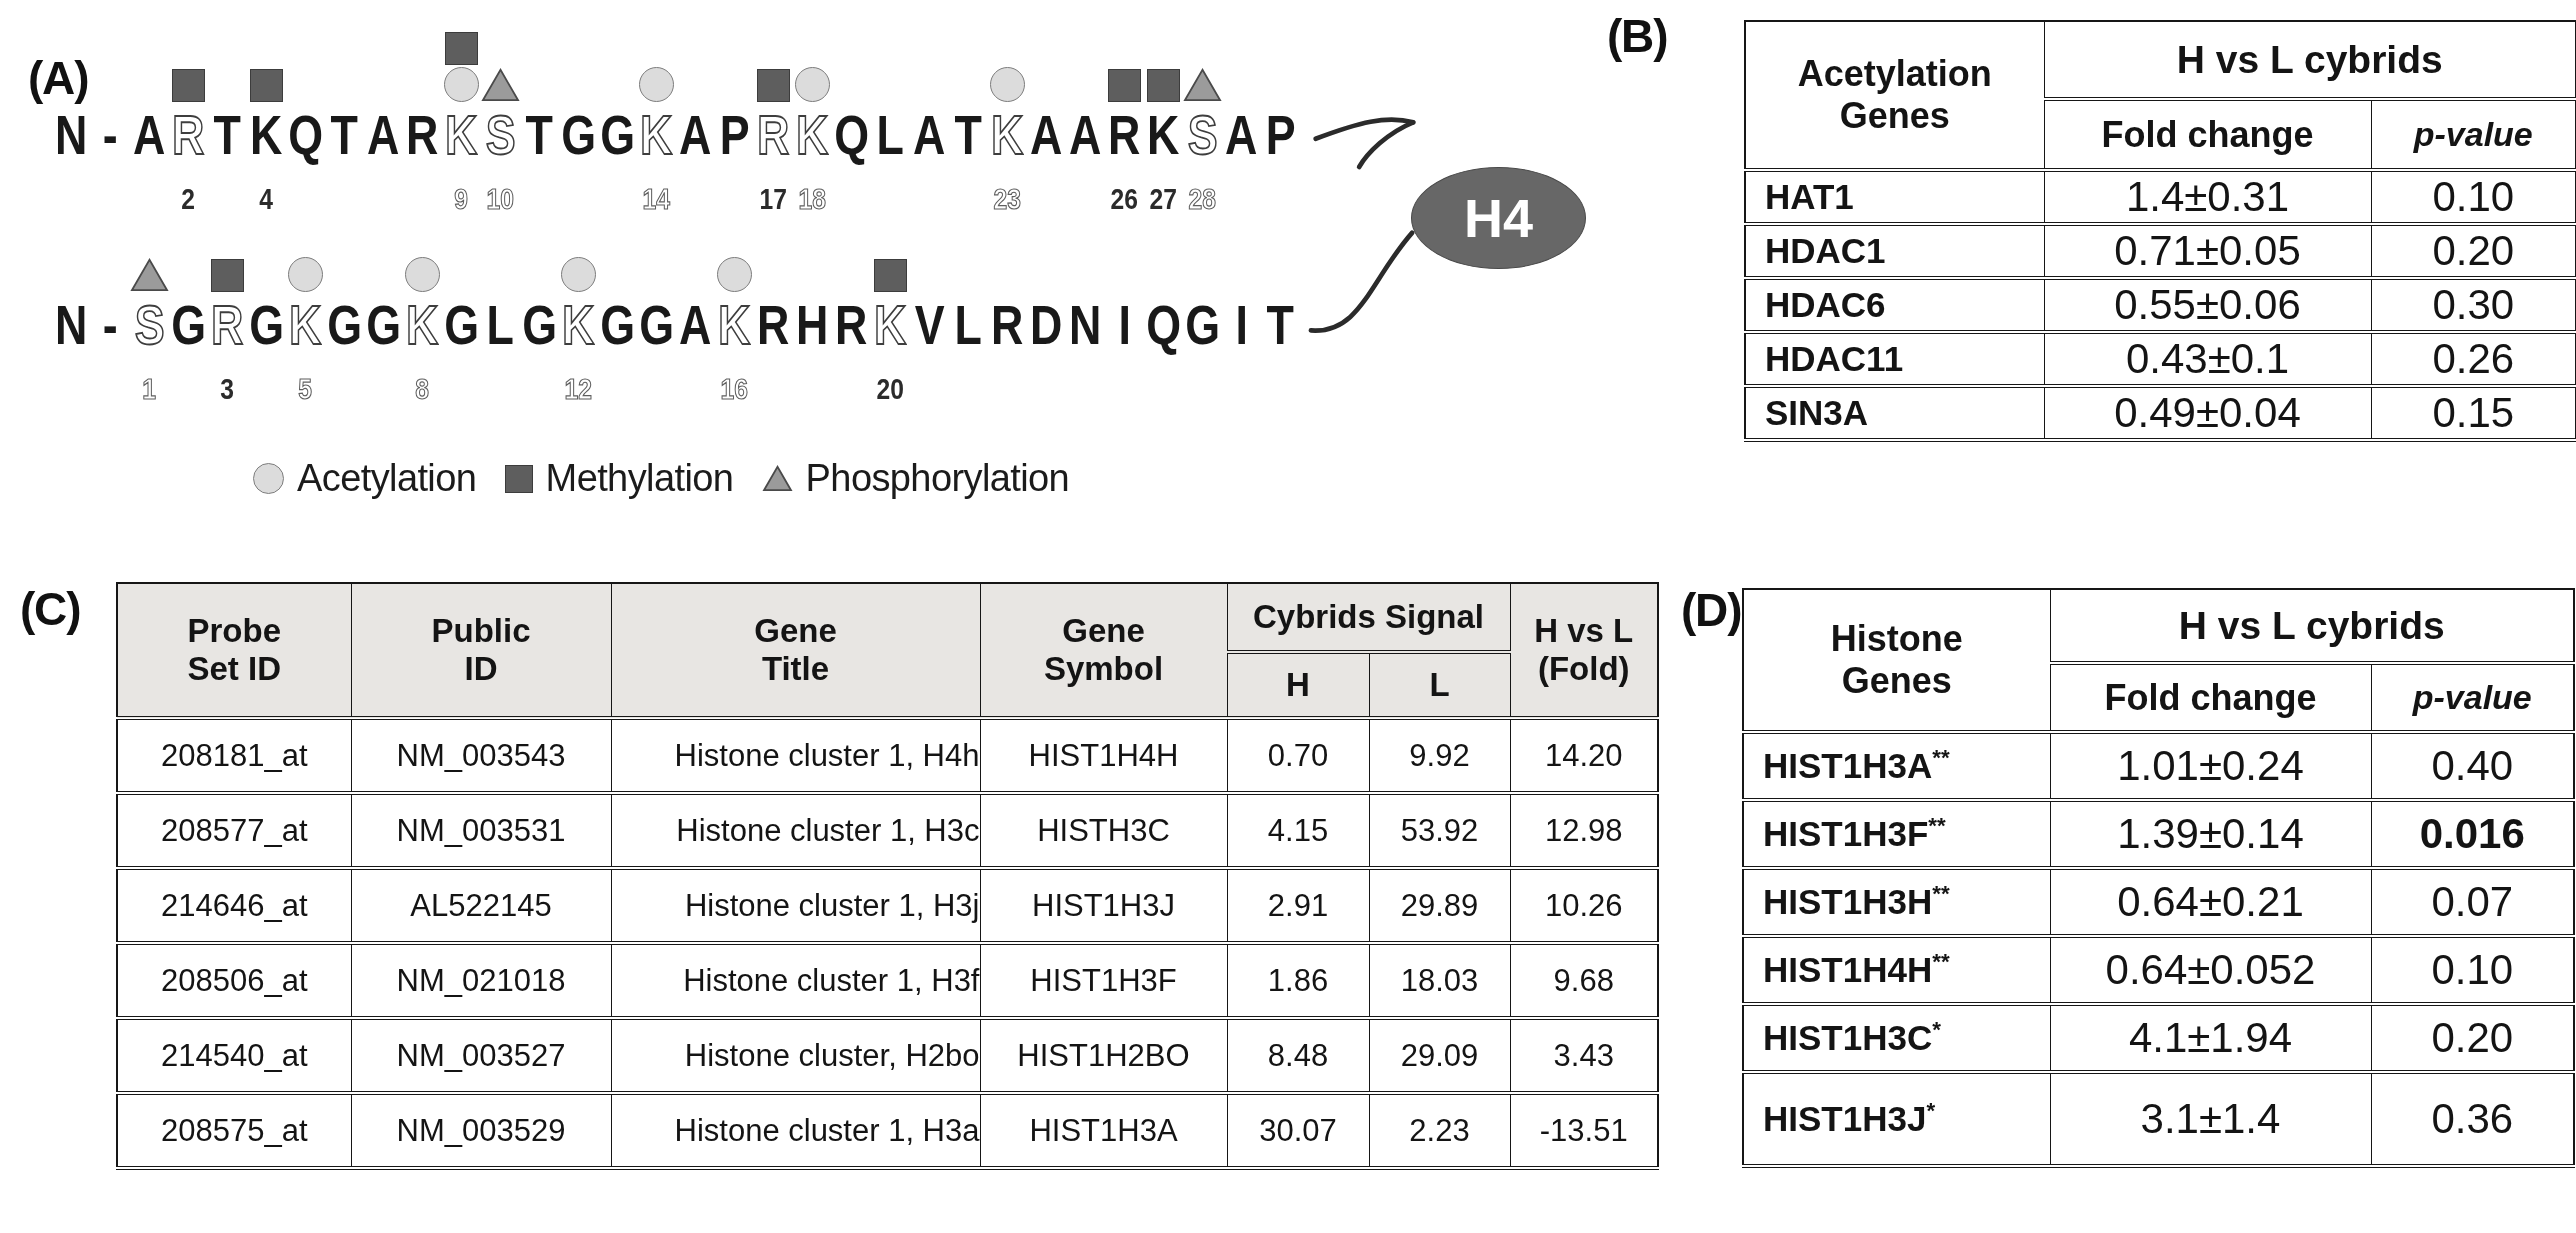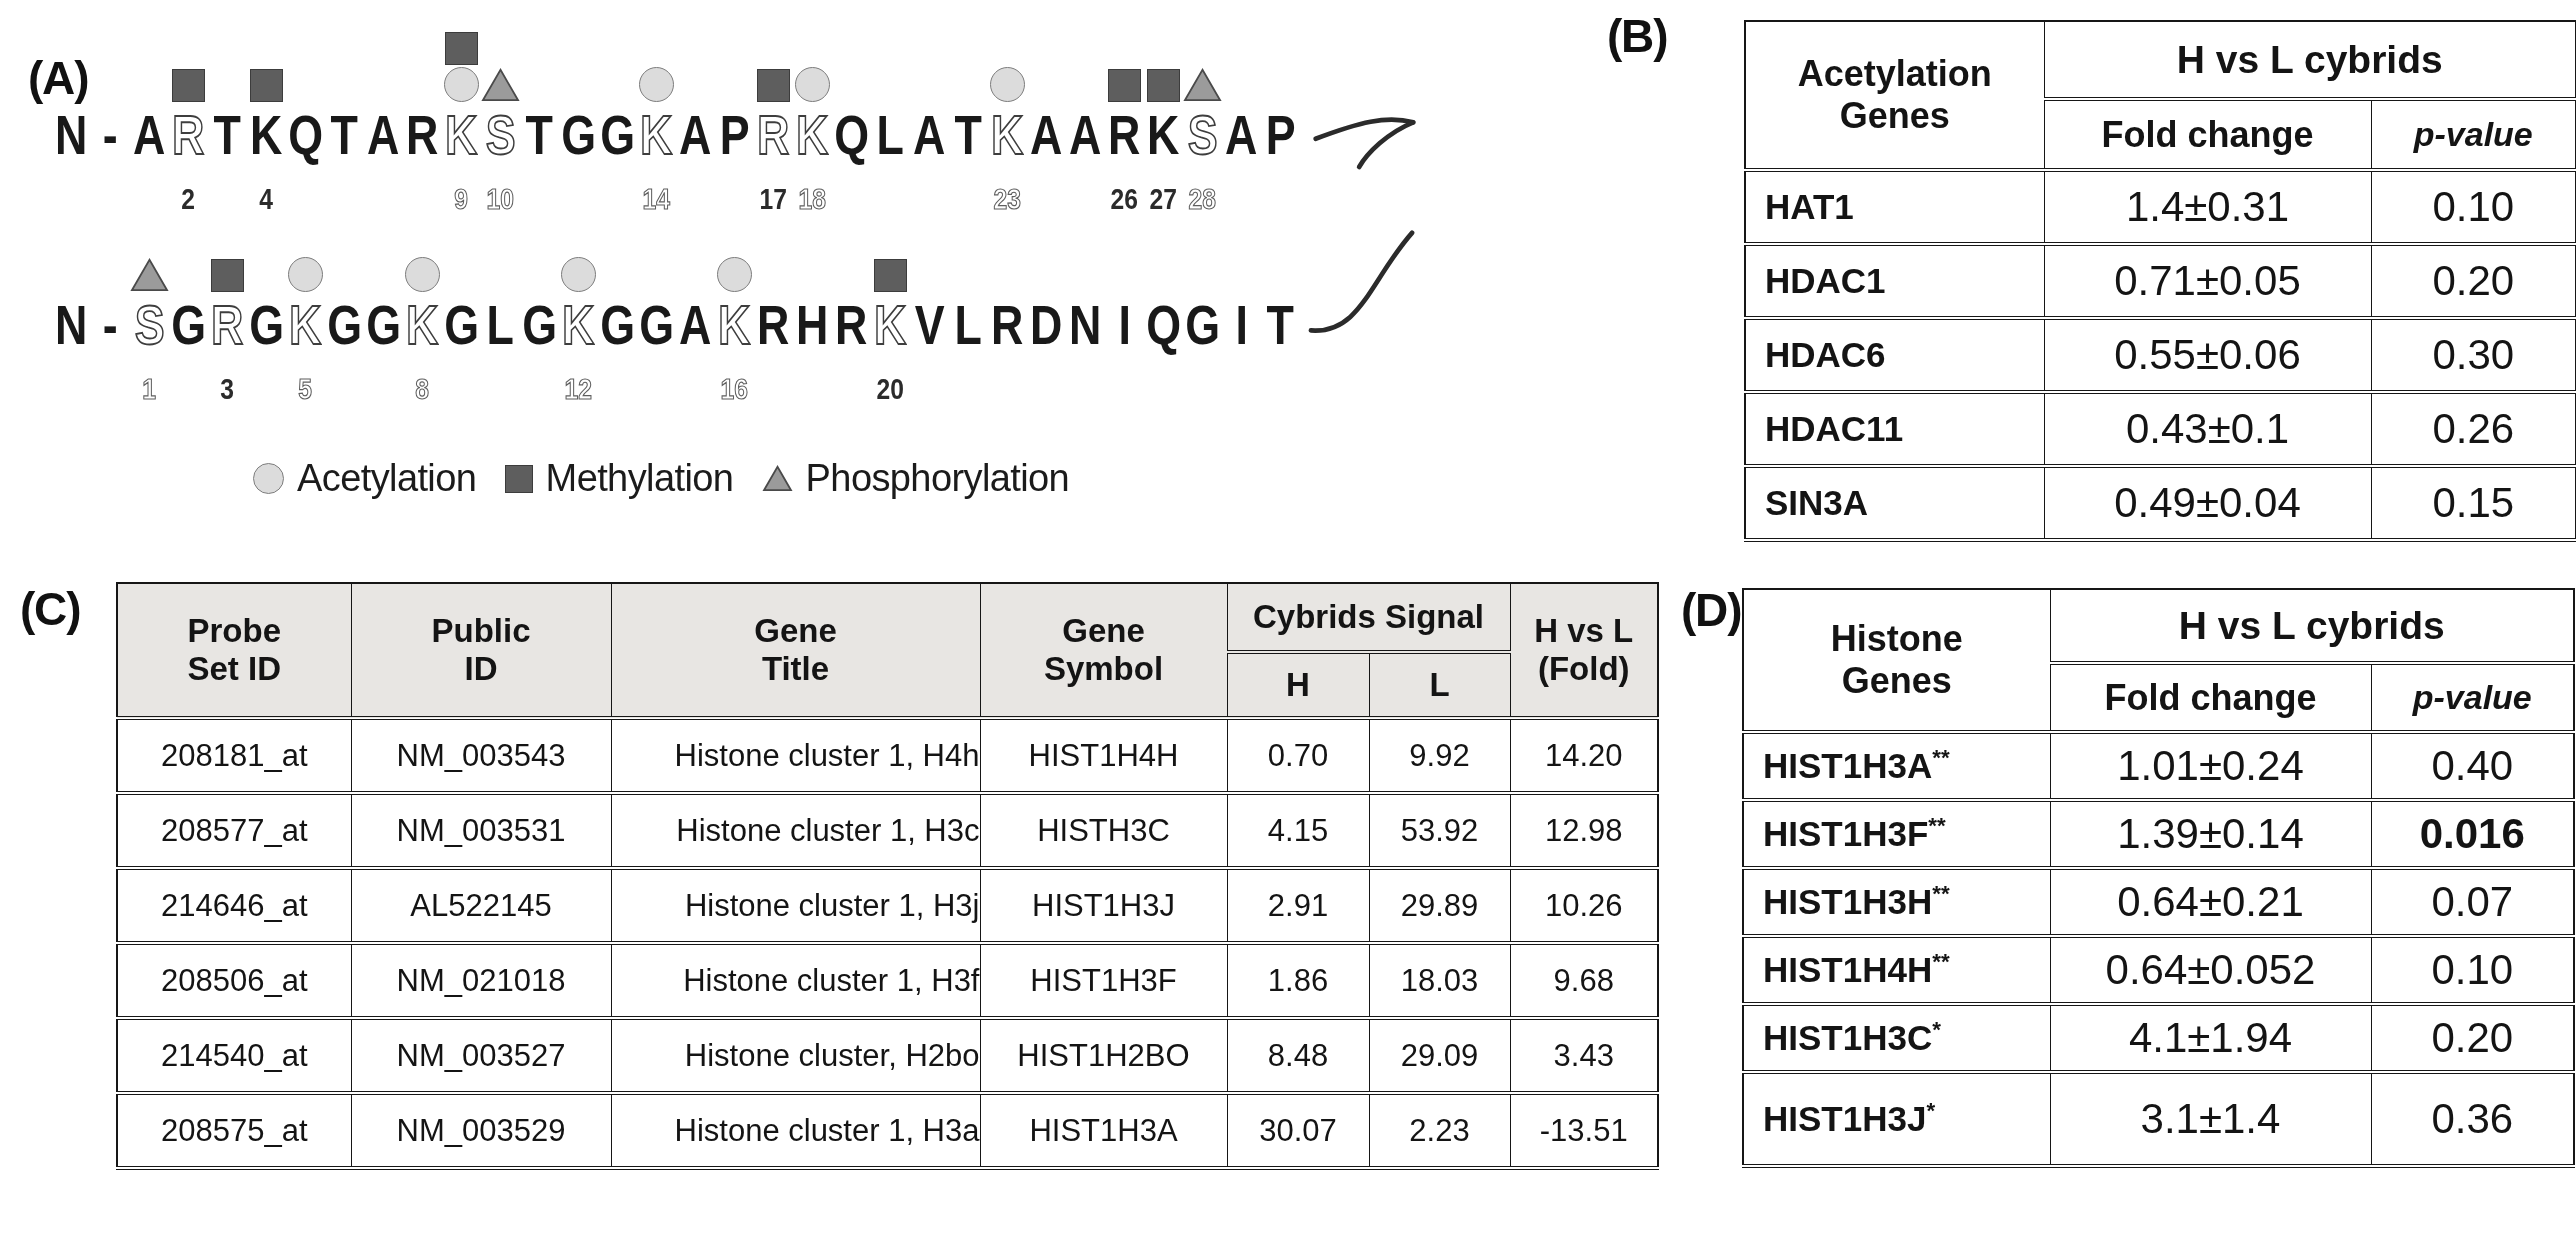--- a/index.html
+++ b/index.html
@@ -42,21 +42,21 @@
   #tableB th.span,#tableD th.span{font-size:39px;}
   #tableB th.sub,#tableD th.sub{font-size:36px;}
   #tableB th.pv,#tableD th.pv{font-size:34px;font-style:italic;}
   #tableB th.genehead,#tableD th.genehead{font-size:36px;}
   #tableB td.gene,#tableD td.gene{text-align:left;padding-left:19px;font-weight:700;font-size:35px;}
   #tableB td.val,#tableD td.val{font-size:42px;}
   #tableD td.val.pbold{font-weight:700;}
   sup.gsup{font-size:22.3px;vertical-align:super;line-height:0;}
   #tableB thead tr:nth-child(1){height:78px;}
   #tableB thead tr:nth-child(2){height:71px;}
-  #tableB tbody tr{height:74px;padding-left:24px;}
+  #tableB tbody tr{height:54px;padding-left:24px;}
   #tableD thead tr:nth-child(1){height:74px;}
   #tableD thead tr:nth-child(2){height:69px;}
   #tableD tbody tr{height:68px;}
   #tableD tbody tr:last-child{height:94px;}
   
   #tableC{width:1541px;}
   #tableC th{background:var(--hbg);font-size:33px;margin-top:32px;}
   #tableC td{font-size:31px;}
   #tableC td.ltext{text-align:right;padding-left:15.3px;}
   #tableC thead tr:nth-child(1){height:69px;}
@@ -439,20 +439,23 @@
         <div class="letter">I</div>
         <div class="num"></div>
       </div>
       <div class="cell">
         <div class="mslot"></div>
         <div class="letter">T</div>
         <div class="num"></div>
       </div>
     </div>
 
+  <div id="h4blob" class="blob" style="left:1411px;top:167px;width:173px;height:100px;">
+    <span>H4</span>
+  </div>
 
   <div id="legend" style="left:253px;top:457px;">
       <div class="leg-circle"></div>
       <span class="leg-label">Acetylation</span>
       <div class="leg-square"></div>
       <span class="leg-label">Methylation</span>
       <svg width="31" height="27" viewBox="0 0 52 46">
         <polygon points="26,3 49,43 3,43" fill="#9b9b9b" stroke="#4a4a4a" stroke-width="3"></polygon>
       </svg>
       <span class="leg-label">Phosphorylation</span>

